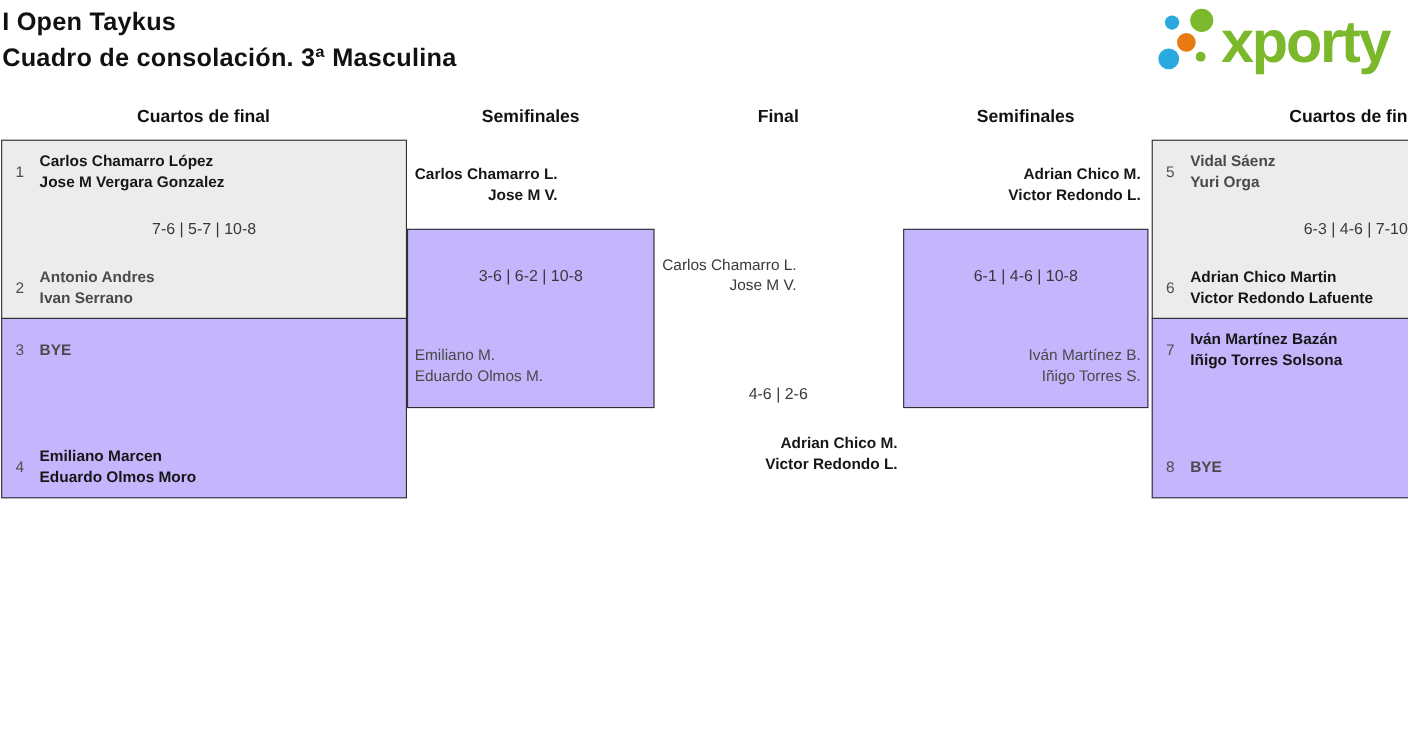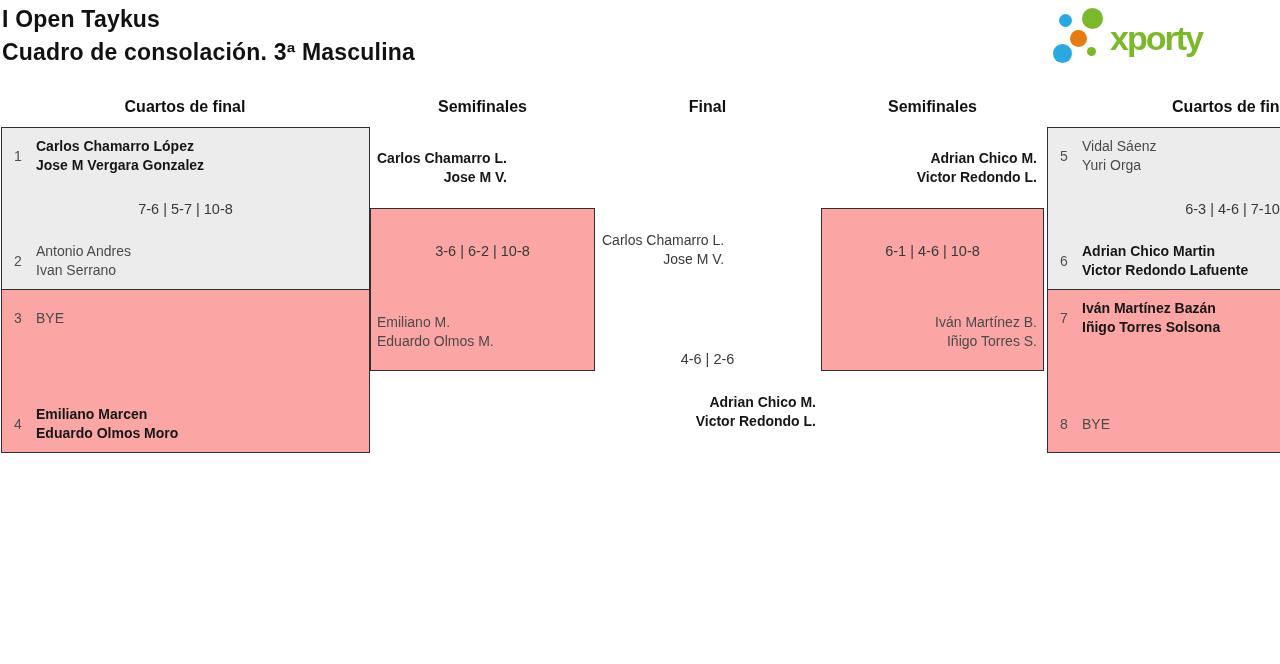--- a/index.html
+++ b/index.html
@@ -13,50 +13,50 @@
   .title-line { font-size:23px; line-height:33px; font-weight:700; color:#111; letter-spacing:0.2px; }
   
   .logo { position:absolute; left:1040px; top:0; width:240px; height:80px; }
   .dot { position:absolute; border-radius:50%; }
   .dot-blue-sm   { left:19px; top:14px; width:13px; height:13px; background:#29a9e0; }
   .dot-green-lg  { left:42px; top:8px;  width:21px; height:21px; background:#7cb82b; }
   .dot-orange    { left:30px; top:30px; width:17px; height:17px; background:#e87a12; }
   .dot-green-sm  { left:47px; top:47px; width:9px;  height:9px;  background:#7cb82b; }
   .dot-blue-lg   { left:13px; top:44px; width:19px; height:19px; background:#29a9e0; }
   .logo-word {
-    position:absolute; left:70px; top:12px; font-size:34px; line-height:52px;
+    position:absolute; left:70px; top:12px; font-size:54px; line-height:52px;
     font-weight:700; letter-spacing:-2px; color:#7cb82b;
   }
   
   .round-h {
     position:absolute; top:97px; text-align:center; font-size:16px; line-height:20px;
     font-weight:700; color:#111;
   }
   .h1 { left:0px;    width:370px; }
   .h2 { left:370px;  width:225px; }
   .h3 { left:595px;  width:225px; }
   .h4 { left:820px;  width:225px; }
   .h5 { left:1047px; width:371px; }
   
-  .box { position:absolute; border:1px solid #2f2f2f; background:#fca5a5; }
+  .box { position:absolute; border:1px solid #2f2f2f; background:#c4b5fd; }
   .box.shaded { background:#ececec; }
   .qf1 { left:1px;    top:127px; width:369px; height:163px; }
   .qf2 { left:1px;    top:289px; width:369px; height:164px; }
   .sfL { left:370px;  top:208px; width:225px; height:163px; }
   .sfR { left:821px;  top:208px; width:223px; height:163px; }
   .qf3 { left:1047px; top:127px; width:371px; height:163px; }
   .qf4 { left:1047px; top:289px; width:371px; height:164px; }
   
   .slot { position:absolute; left:8px; right:8px; height:38px; display:flex; align-items:center; }
   .slot-top { top:9px; }
   .slot-bottom { bottom:9px; }
   .seed { flex:none; width:16px; text-align:center; font-size:14px; color:#4e4e4e; }
   .names { margin-left:10px; font-size:14px; line-height:19px; }
   .winner .names, .winner-text { font-weight:700; color:#161616; }
-  .loser .names, .loser-text { font-weight:400; color:#4a4a4a; }
+  .loser .names, .loser-text { font-weight:700; color:#4a4a4a; }
   .score-line {
     position:absolute; left:0; right:0; top:50%; transform:translateY(-50%);
     text-align:center; font-size:14.5px; color:#383838;
   }
   
   .sf-score { position:absolute; left:0; right:0; top:34px; text-align:center; font-size:14.5px; color:#383838; }
   .sf-loser { position:absolute; top:104px; font-size:14px; line-height:19px; color:#4a4a4a; }
   .sfL .sf-loser { left:6px; }
   .sfR .sf-loser { right:6px; text-align:right; }
   

